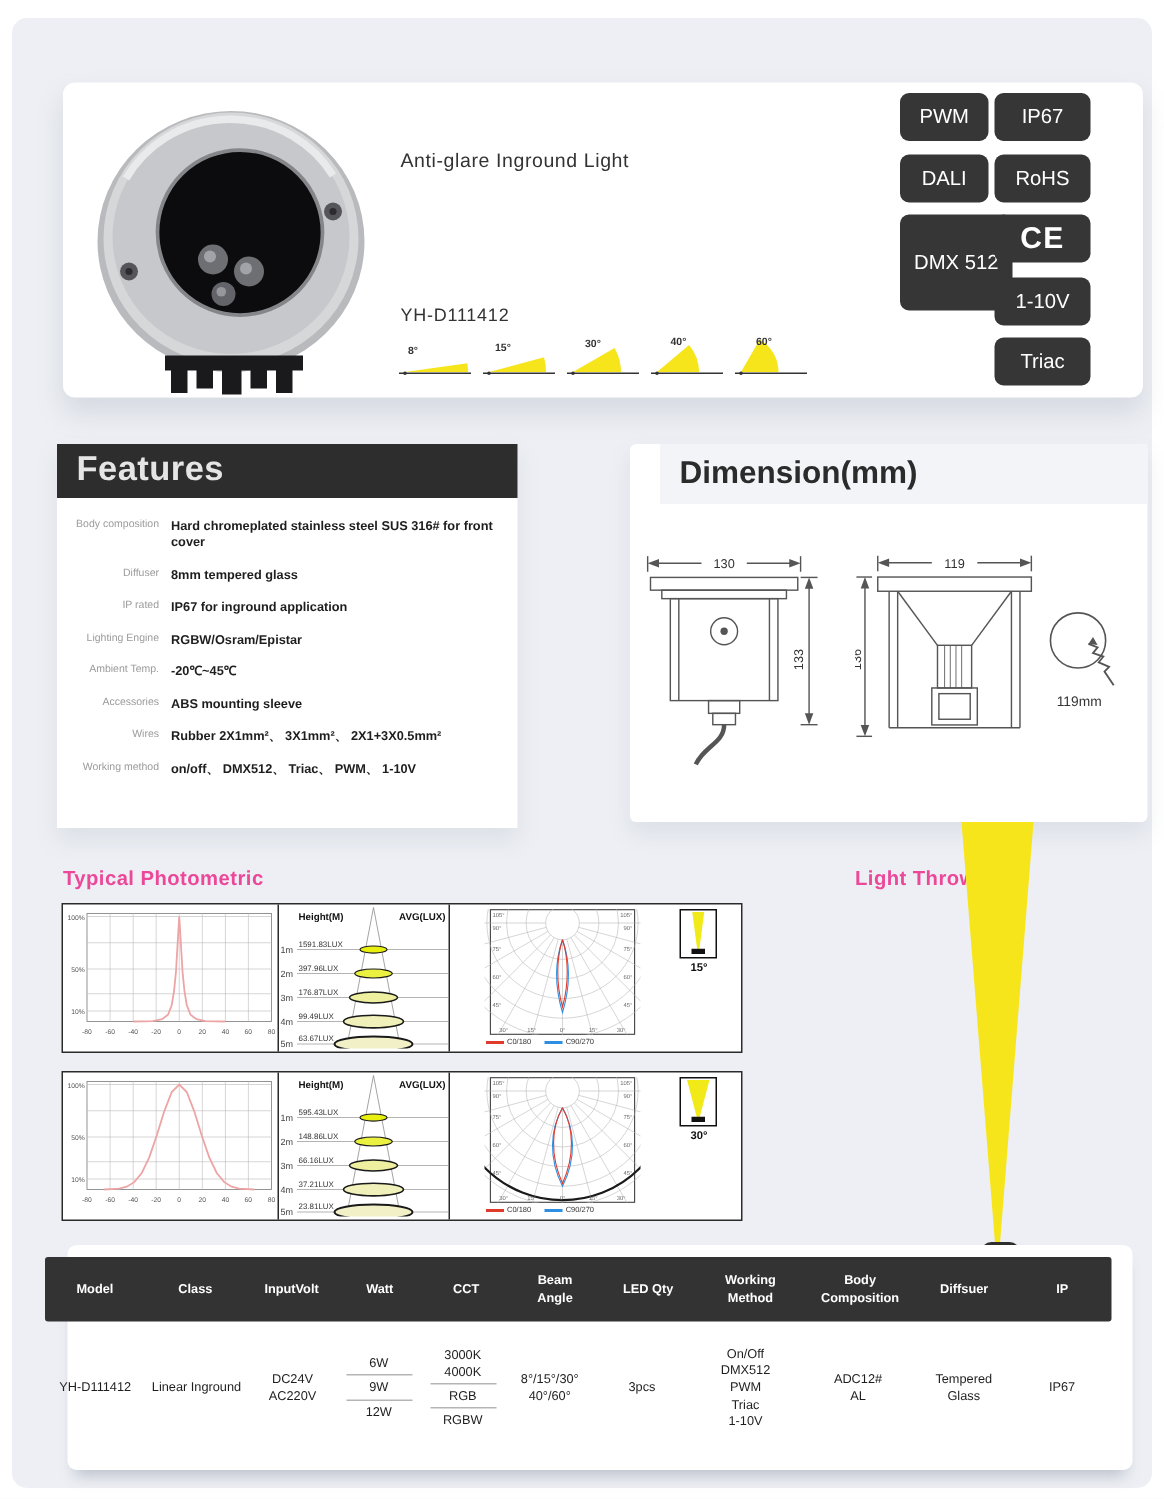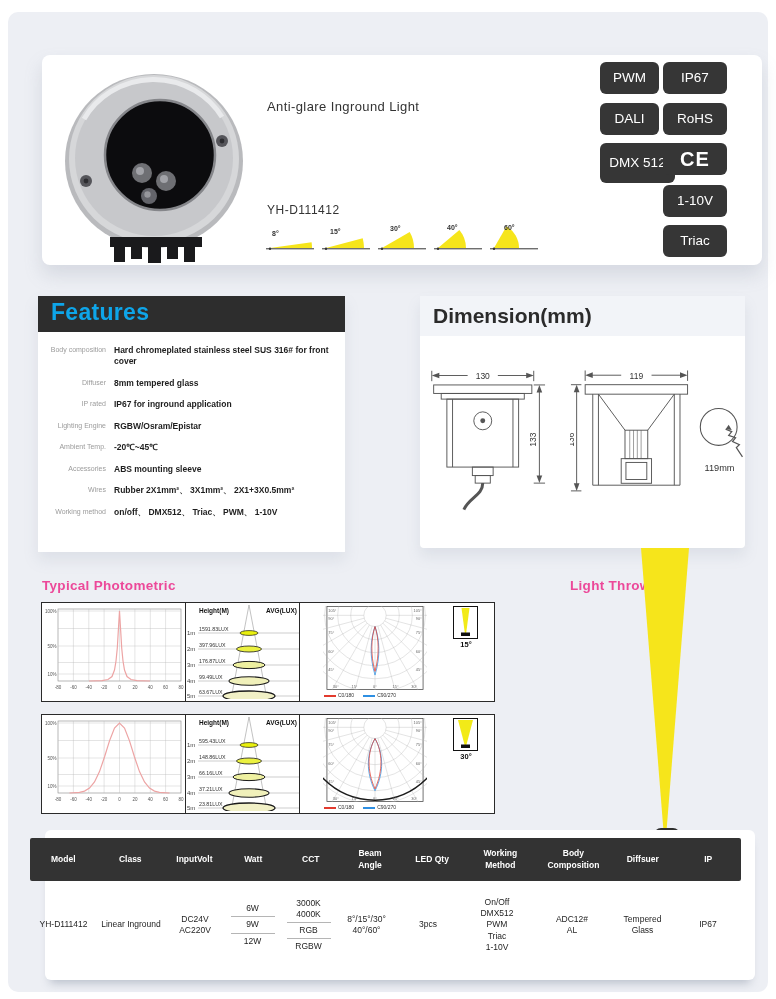--- a/index.html
+++ b/index.html
@@ -15,28 +15,28 @@
   .prod-model{position:absolute;left:225px;top:148px;font-size:12px;color:#333;letter-spacing:.5px;}
   .beam-row{position:absolute;left:222px;top:167px;display:flex;gap:4px;}
   .beam-ico{width:52px;height:32px;}
   .badge{position:absolute;background:#363636;color:#fff;border-radius:6px;display:flex;align-items:center;justify-content:center;text-align:center;font-size:13.5px;line-height:1.05;}
   .badge.c1{left:558px;width:59px;height:32px;}
   .badge.c2{left:621px;width:64px;height:32px;}
   .badge.ce{font-size:20px;letter-spacing:1px;font-weight:bold;}
 
   
   .features-card{position:absolute;left:38px;top:296px;width:307px;height:256px;background:#fff;box-shadow:0 8px 14px rgba(130,140,160,.15);}
-  .features-bar{background:#2d2d2d;color:#0ea5e9;font-size:23px;font-weight:bold;padding:3px 0 6px 13px;letter-spacing:.3px;}
+  .features-bar{background:#2d2d2d;color:#e5e5e5;font-size:23px;font-weight:bold;padding:3px 0 6px 13px;letter-spacing:.3px;}
   .f-list{padding:13px 6px 0 0;}
   .f-row{display:flex;margin-bottom:10px;}
   .f-label{width:68px;flex:none;text-align:right;padding-right:8px;font-size:7px;color:#9b9b9b;padding-top:1px;}
   .f-val{font-size:8.5px;font-weight:bold;color:#1e1e1e;line-height:1.35;}
 
   
-  .dim-card{position:absolute;left:420px;top:296px;width:325px;height:252px;background:#fff;border-radius:4px;box-shadow:0 8px 14px rgba(130,140,160,.15);}
+  .dim-card{position:absolute;left:420px;top:296px;width:325px;height:252px;background:#fff;border-radius:4px;box-shadow:0 8px 14px rgba(130,140,160,.15);padding-left:20px;}
   .dim-head{background:#f2f4f8;height:40px;display:flex;align-items:center;padding-left:13px;font-size:21px;font-weight:bold;color:#2b2b2b;}
   .dim-svg{position:absolute;}
 
   
   .sec-title{position:absolute;font-size:13.5px;font-weight:600;color:#ec4899;letter-spacing:.3px;}
   .ph-row{position:absolute;left:41px;width:452px;height:98px;background:#fff;border:1px solid #2a2a2a;}
   .ph-div{position:absolute;top:0;width:1px;height:100%;background:#2a2a2a;}
   .ph-curve{position:absolute;left:0;top:0;width:143px;height:96px;}
   .ph-cone{position:absolute;left:143px;top:0;width:114px;height:96px;}
   .ph-polar{position:absolute;left:281px;top:3px;width:104px;height:84px;}
@@ -125,21 +125,21 @@
         <line x1="2" y1="25.8" x2="50" y2="25.8" stroke="#333" stroke-width="1"></line>
         <circle cx="6" cy="25.8" r="1.2" fill="#333"></circle>
         <text x="16" y="7" font-size="7" font-weight="bold" fill="#333">60°</text>
       </svg>
     </div>
 
     <div class="badge c1" style="top:7px">PWM</div>
     <div class="badge c2" style="top:7px">IP67</div>
     <div class="badge c1" style="top:48px">DALI</div>
     <div class="badge c2" style="top:48px">RoHS</div>
-    <div class="badge c1" style="top:88px;padding:4px 8px">DMX 512</div>
+    <div class="badge c1" style="top:88px;padding:16px 8px">DMX 512</div>
     <div class="badge c2 ce" style="top:88px">CE</div>
     <div class="badge c2" style="top:130px">1-10V</div>
     <div class="badge c2" style="top:170px">Triac</div>
   </div>
 
   <div class="features-card">
     <div class="features-bar">Features</div>
     <div class="f-list">
       <div class="f-row">
         <div class="f-label">Body composition</div>

